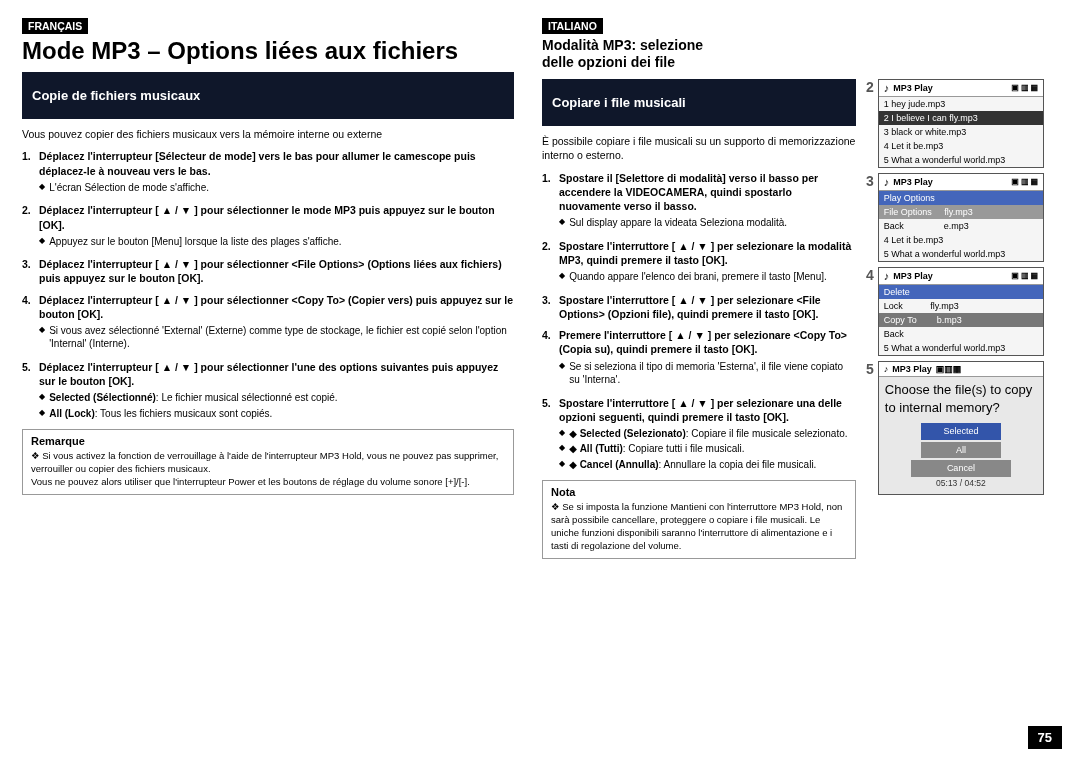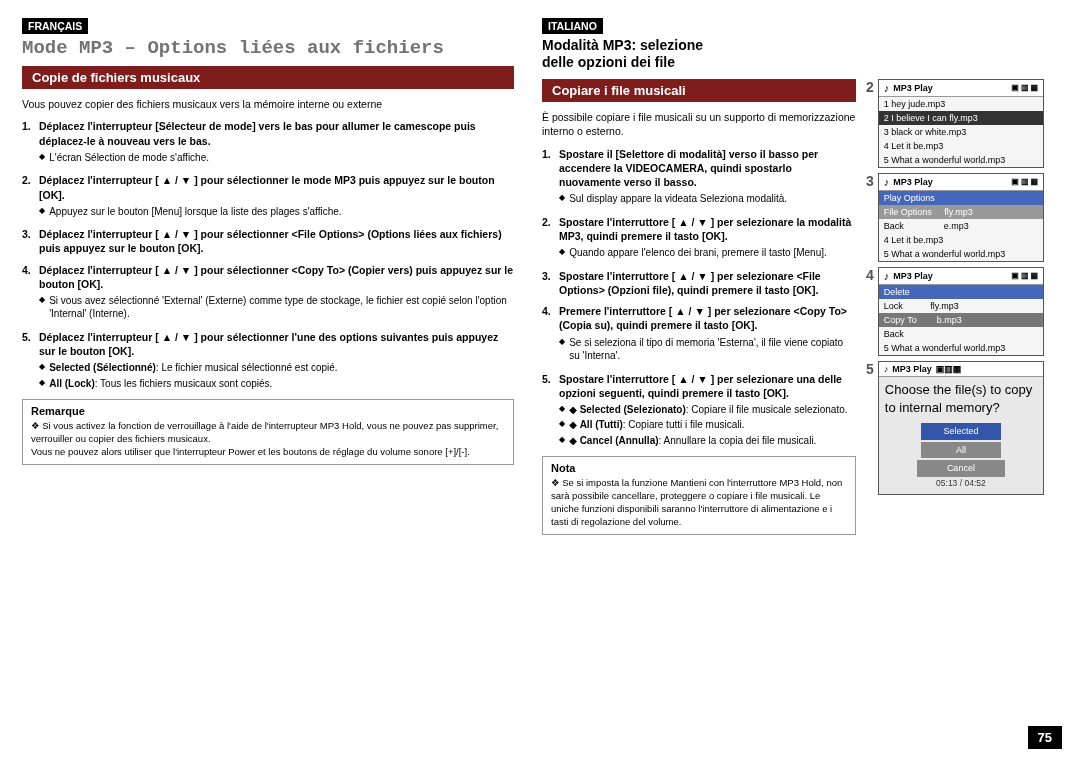--- a/index.html
+++ b/index.html
@@ -52,34 +52,33 @@
       display: flex;
       align-items: flex-start;
       margin-bottom: 6px;
     }
 
     .section-title-block {
       flex: 1;
     }
 
     .section-title-block h1 {
-      font-size: 19px;
-      font-weight: bold;
-      color: #737373;
+      font-size: 24px;
+      font-weight: bold;
+      color: #000000;
       line-height: 1.2;
-      font-family: Liberation Mono, monospace;
     }
 
     
     .gray-bar {
-      background: #7f1d1d;
+      background: #0f172a;
       color: #fff;
       font-size: 13px;
       font-weight: bold;
-      padding: 4px 10px;
+      padding: 16px 10px;
       margin-bottom: 8px;
     }
 
     
     .body-text {
       font-size: 10.5px;
       color: #000;
       line-height: 1.4;
       margin-bottom: 8px;
     }
@@ -533,21 +532,21 @@
               <span>MP3 Play</span>
               <div class="icons-right">
                 <span>▣</span><span>▥</span><span>▦</span>
               </div>
             </div>
             <div class="mp3-dialog-body">
               <div style="font-size:13px;margin-bottom:6px;line-height:1.4;">Choose the file(s) to copy to internal memory?</div>
               <div style="text-align:center;display:flex;flex-direction:column;align-items:center;gap:2px;">
                 <div style="background:#3355aa;color:#fff;padding:2px 20px;font-size:9px;width:80px;text-align:center;">Selected</div>
                 <div style="background:#888;color:#fff;padding:2px 20px;font-size:9px;width:80px;text-align:center;">All</div>
-                <div style="background:#888;color:#fff;padding:2px 20px;font-size:9px;width:88px;text-align:center;">Cancel</div>
+                <div style="background:#888;color:#fff;padding:2px 20px;font-size:9px;width:100px;text-align:center;">Cancel</div>
               </div>
               <div class="timestamp">05:13 / 04:52</div>
             </div>
           </div>
         </div>
 
       </div>
     </div>
 
   </div>

